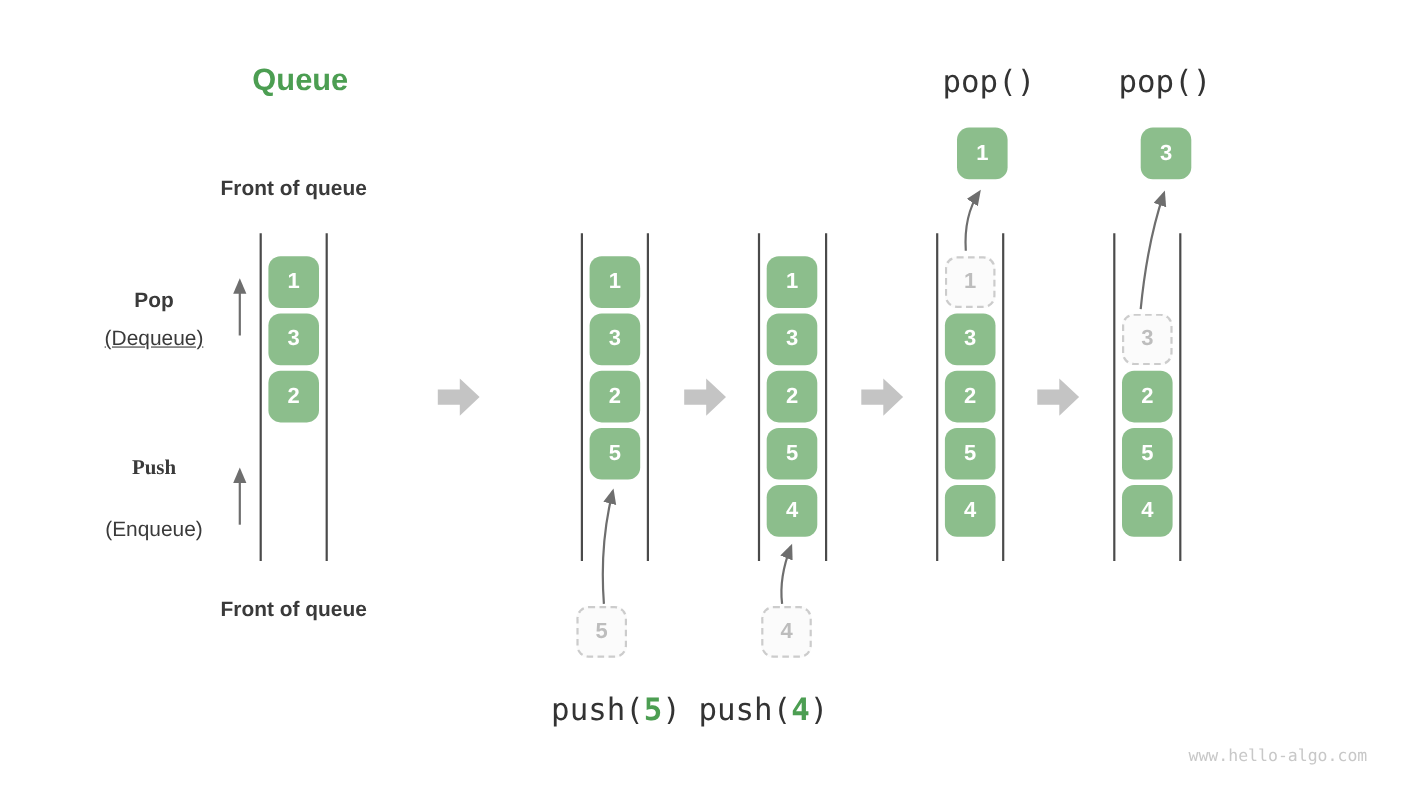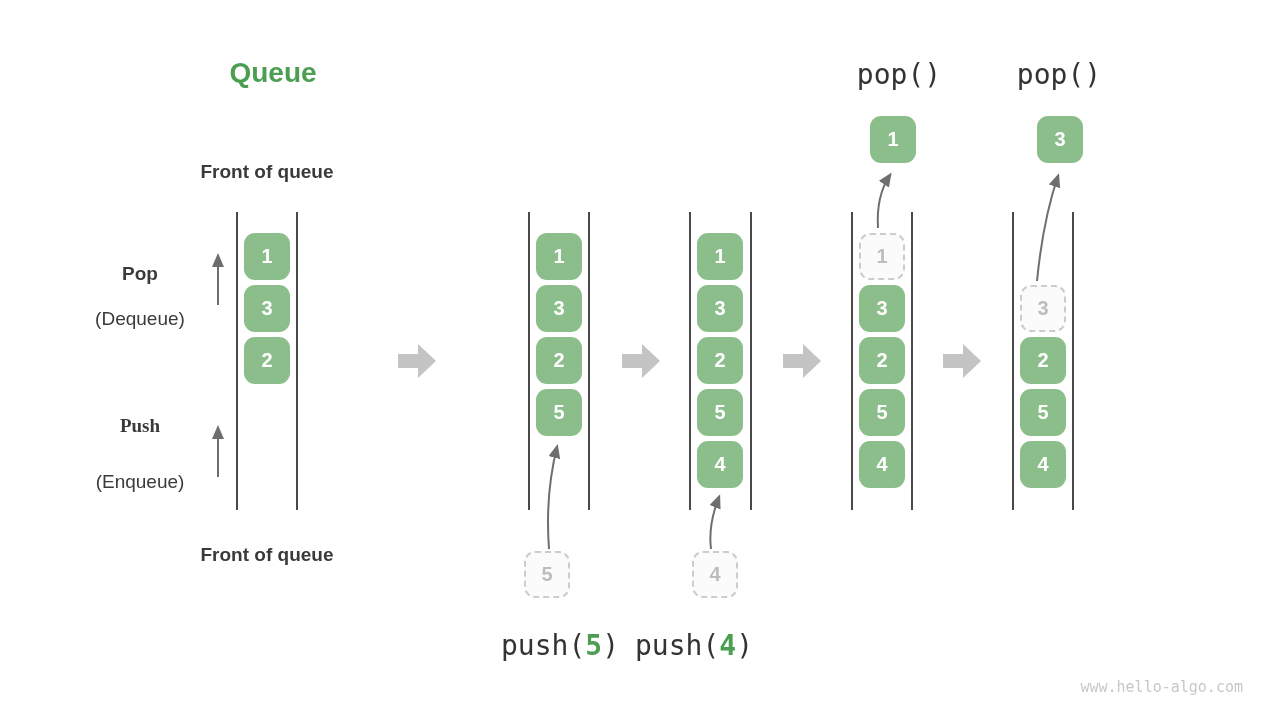--- a/index.html
+++ b/index.html
@@ -96,21 +96,21 @@
       <path d="M 878 228 Q 876 196 890 175" marker-end="url(#ah)"></path>
       <path d="M 1037 281 Q 1043 220 1058 176" marker-end="url(#ah)"></path>
     </g>
   </svg>
 
   <div class="title">Queue</div>
 
   <div class="side-label bold" style="left:267px; top:172px;">Front of queue</div>
 
   <div class="side-label bold" style="left:140px; top:274px;">Pop</div>
-  <div class="side-label" style="left:140px; top:319px;">(Dequeue)</div>
+  <div class="side-label" style="left:140px; top:309px;text-decoration:underline;">(Dequeue)</div>
 
   <div class="side-label bold" style="left:140px; top:426px;font-family:Liberation Serif, serif;">Push</div>
   <div class="side-label" style="left:140px; top:482px;text-align:center;">(Enqueue)</div>
 
   <div class="side-label bold" style="left:267px; top:555px;">Front of queue</div>
 
   <div class="qcol" style="left:244px;">
       <div class="qbox solid" style="top: 0px;">1</div>
       <div class="qbox solid" style="top: 52px;">3</div>
       <div class="qbox solid" style="top: 104px;">2</div>

